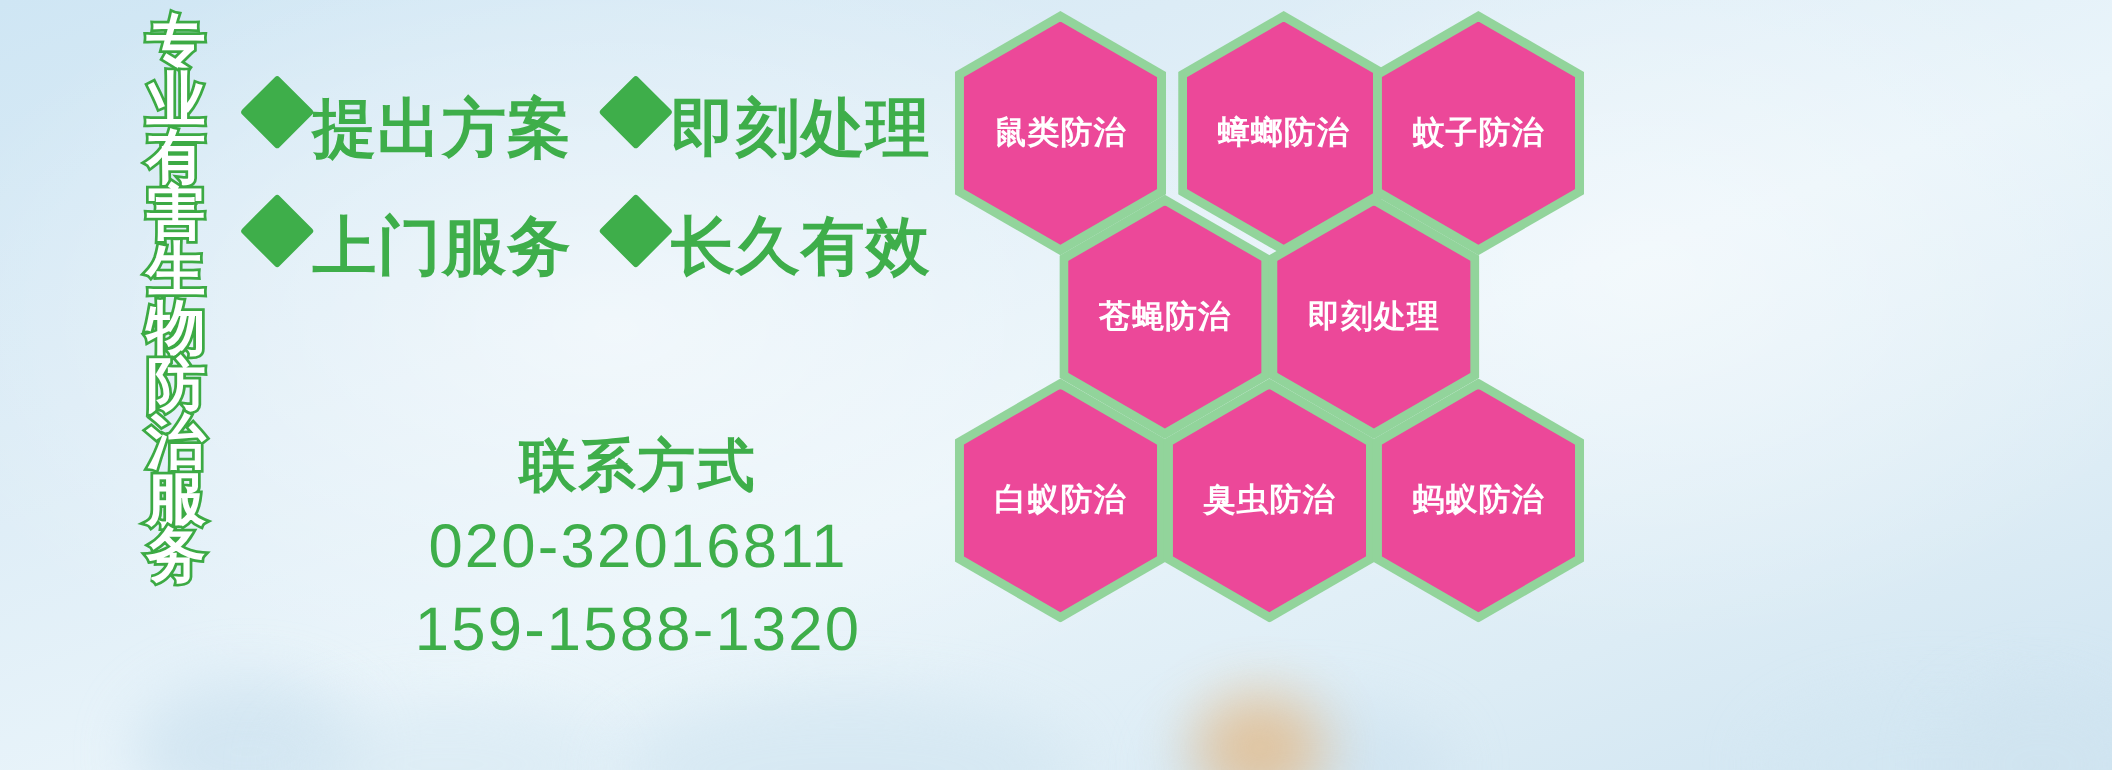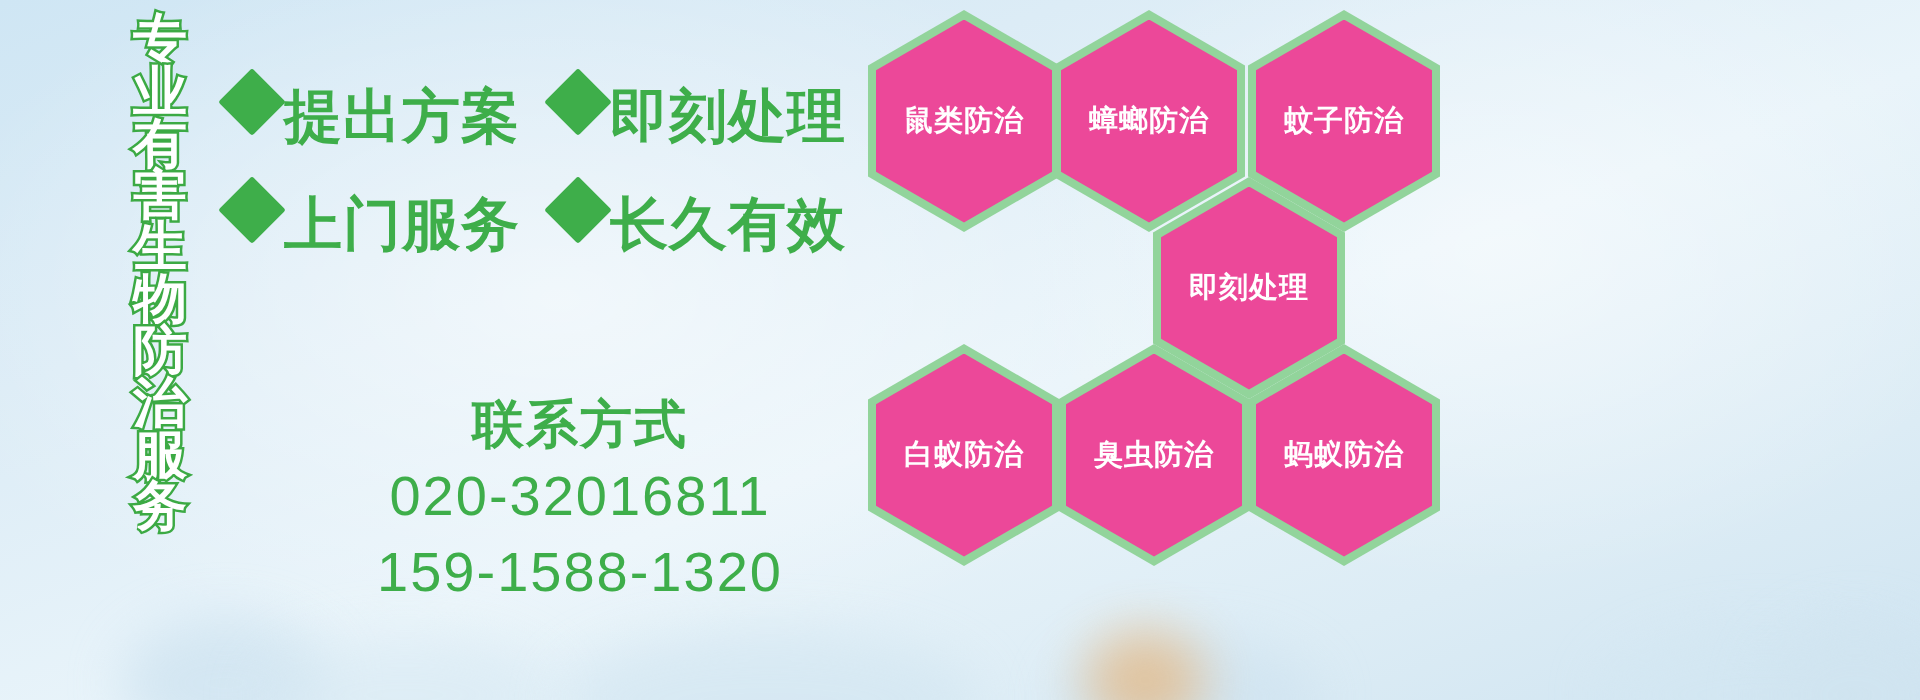--- a/index.html
+++ b/index.html
@@ -179,32 +179,37 @@
   </div>
 
   <div id="honeycomb">
 
     <div class="hex-outer" style="left:8px;   top:10px;">
       <div class="hex-inner">
         <span class="hex-label">鼠类防治</span>
       </div>
     </div>
 
-    <div class="hex-outer" style="left:193px; top:10px;">
+    <div class="hex-outer" style="left:211px; top:10px;">
       <div class="hex-inner">
         <span class="hex-label">蟑螂防治</span>
       </div>
     </div>
 
     <div class="hex-outer" style="left:388px; top:10px;">
       <div class="hex-inner">
         <span class="hex-label">蚊子防治</span>
       </div>
     </div>
 
+    <div class="hex-outer" style="left:103px; top:177px;">
+      <div class="hex-inner">
+        <span class="hex-label">苍蝇防治</span>
+      </div>
+    </div>
 
     <div class="hex-outer" style="left:293px; top:177px;">
       <div class="hex-inner">
         <span class="hex-label">即刻处理</span>
       </div>
     </div>
 
     <div class="hex-outer" style="left:8px;   top:344px;">
       <div class="hex-inner">
         <span class="hex-label">白蚁防治</span>

